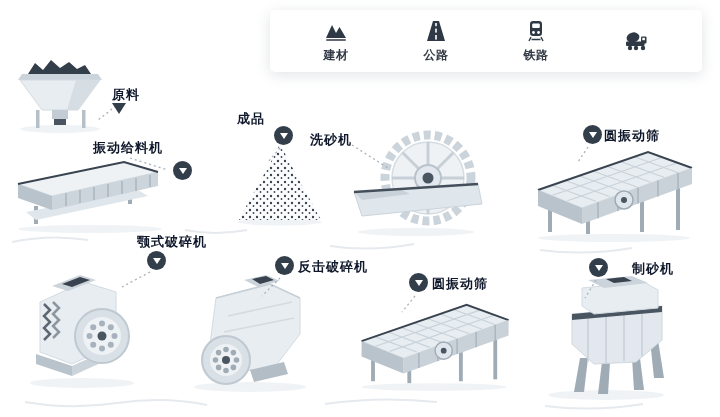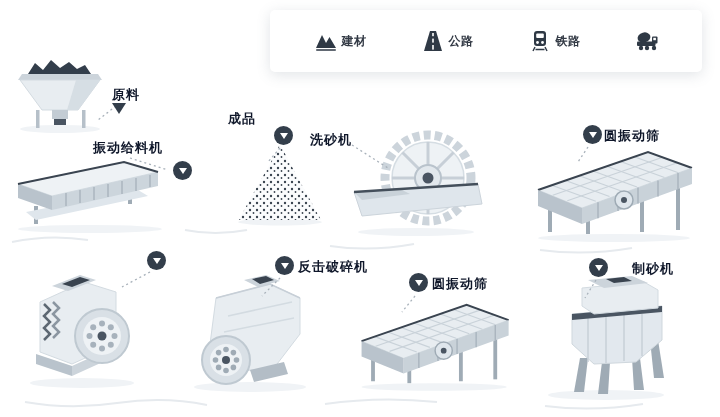--- a/index.html
+++ b/index.html
@@ -7,21 +7,21 @@
   body { font-family:"DejaVu Sans","Liberation Sans",sans-serif; }
   .canvas { position:relative; width:720px; height:417px; background:#ffffff; overflow:hidden; }
 
   .legend-bar {
     position:absolute; left:270px; top:10px; width:432px; height:62px;
     background:#ffffff; border-radius:5px;
     box-shadow:0 3px 14px rgba(90,105,120,.18);
     display:flex; align-items:center; justify-content:space-around; padding:0 16px;
     z-index:5;
   }
-  .legend-item { display:flex; align-items:center; gap:3px; }
+  .legend-item { display:flex; flex-direction:column; align-items:center; gap:3px; }
   .legend-icon { width:26px; height:26px; display:block; }
   .legend-label { font-size:12px; color:#333a45; font-weight:600; letter-spacing:.5px; white-space:nowrap; }
 
   .mlabel { position:absolute; font-size:13px; color:#0f172a; font-weight:600; letter-spacing:1px; white-space:nowrap; z-index:4; }
 
   .badge { position:absolute; width:19px; height:19px; border-radius:50%; background:#333e4b;
            display:flex; align-items:center; justify-content:center; z-index:4; }
   .badge .tri { width:0; height:0; border-left:4px solid transparent; border-right:4px solid transparent; border-top:6px solid #ffffff; }
   .raw-marker { position:absolute; width:0; height:0;
                 border-left:7px solid transparent; border-right:7px solid transparent;
@@ -251,23 +251,24 @@
       <path d="M588,147 L578,162"></path>
       <path d="M150,272 L122,287"></path>
       <path d="M280,278 L262,296"></path>
       <path d="M415,296 L402,312"></path>
       <path d="M596,280 L585,298"></path>
     </g>
   </svg>
 
   <span class="mlabel" style="left:112px;top:86px">原料</span>
   <span class="mlabel" style="left:93px;top:139px">振动给料机</span>
-  <span class="mlabel" style="left:228px;top:110px">成品</span>
+  <span class="mlabel" style="left:237px;top:110px">成品</span>
   <span class="mlabel" style="left:310px;top:131px">洗砂机</span>
   <span class="mlabel" style="left:604px;top:127px">圆振动筛</span>
+  <span class="mlabel" style="left:137px;top:233px">颚式破碎机</span>
   <span class="mlabel" style="left:298px;top:258px">反击破碎机</span>
   <span class="mlabel" style="left:432px;top:275px">圆振动筛</span>
   <span class="mlabel" style="left:632px;top:260px">制砂机</span>
 
   <span class="raw-marker" style="left:112px;top:103px"></span>
   <span class="badge" style="left:173px;top:161px">
       <span class="tri"></span>
     </span>
   <span class="badge" style="left:274px;top:126px">
       <span class="tri"></span>

